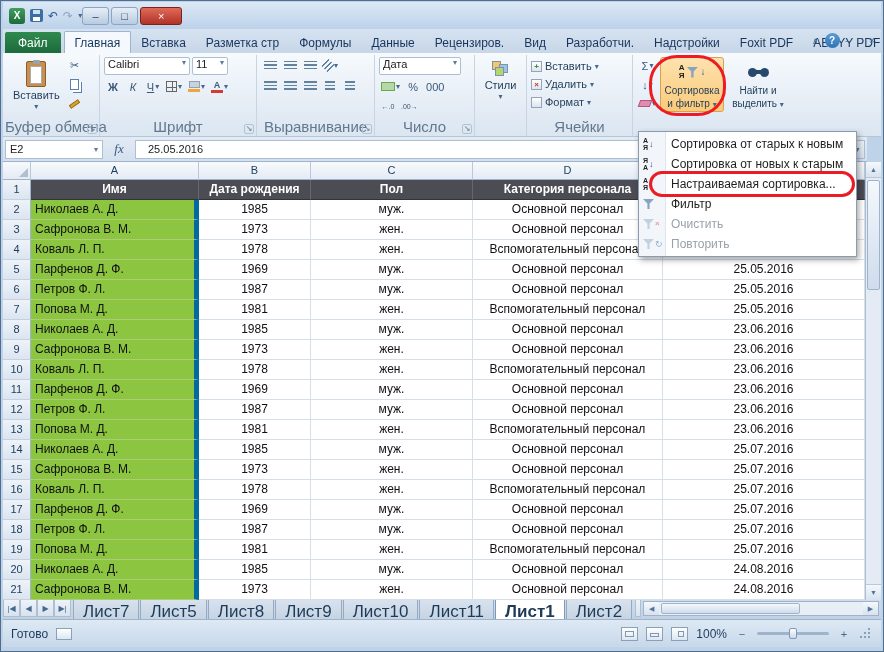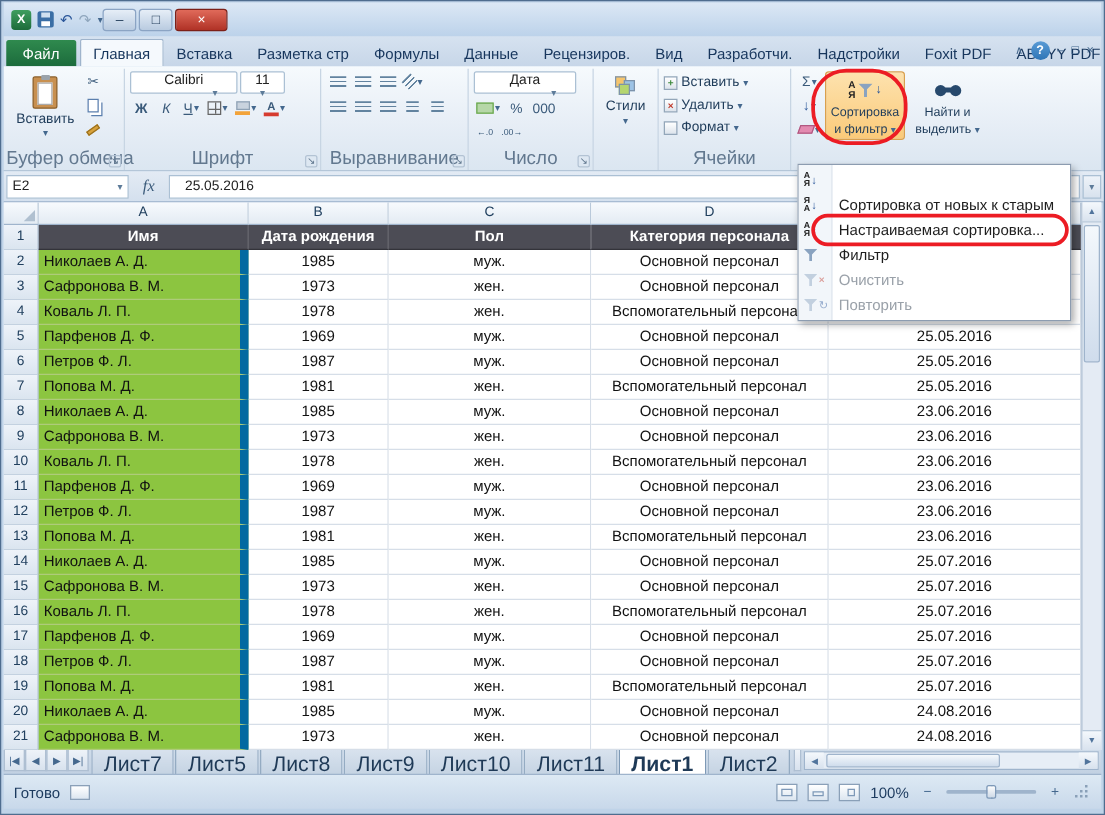--- a/index.html
+++ b/index.html
@@ -55,21 +55,21 @@
   .g-clip{width:95px;}
   .g-clip .body{display:flex;gap:2px;}
   .iclipboard{width:20px;height:26px;background:#c89050;border:1px solid #8a5f2a;border-radius:2px;position:relative;}
   .iclipboard::before{content:"";position:absolute;left:3px;top:4px;right:3px;bottom:2px;background:#fff;border:1px solid #aaa;}
   .iclipboard::after{content:"";position:absolute;left:6px;top:-2px;width:7px;height:4px;background:#9aa2aa;border-radius:1px;}
   .icopy{width:9px;height:11px;border:1px solid #5b7fae;background:#fff;box-shadow:2px 2px 0 #fff,3px 3px 0 #5b7fae;}
   .ibrush{width:11px;height:4px;background:#d9a23a;border:1px solid #9a711f;transform:rotate(-35deg);}
 
   .g-font{width:157px;}
   .combo{height:18px;background:#fff;border:1px solid #abc0d4;border-radius:2px;font-size:11px;
-    display:flex;align-items:center;padding:0 15px;color:#222;flex-direction:column;}
+    display:flex;padding:0 3px;color:#222;}
   .combo .cr{margin-left:auto;font-size:8px;color:#5d7b99;}
   .w84{width:86px;} .w34{width:36px;} .w80{width:82px;}
   .bB{font-weight:bold;} .bI{font-style:italic;} .bU{text-decoration:underline;}
   .igridbox{width:11px;height:11px;border:1px solid #666;position:relative;}
   .igridbox::before{content:"";position:absolute;left:50%;top:0;bottom:0;width:1px;background:#666;}
   .igridbox::after{content:"";position:absolute;top:50%;left:0;right:0;height:1px;background:#666;}
   .bar{display:block;width:12px;height:3px;margin-top:1px;}
   .bar.orange{background:#f2a33a;} .bar.red{background:#d63b2f;}
   .istack{display:flex;flex-direction:column;align-items:center;line-height:8px;}
   .ifillsq{width:11px;height:7px;background:#c9d3de;border:1px solid #8fa2b5;}
@@ -107,21 +107,21 @@
   .ibinoc{display:flex;align-items:center;height:22px;}
   .ibinoc i{width:9px;height:9px;border-radius:50%;background:#27496d;display:block;}
   .ibinoc i.mid{width:5px;height:4px;border-radius:0;margin:0 -1px;}
   .ieraser{width:12px;height:7px;background:#e38ab0;border:1px solid #b05880;transform:skewX(-20deg);}
 
   
   .ring{position:absolute;left:-12px;right:-3px;top:-3px;bottom:-5px;border:3px solid #ec1c24;border-radius:28px;z-index:70;pointer-events:none;}
   .ring2{position:absolute;left:10px;right:1px;top:-3px;bottom:-3px;border:3px solid #ec1c24;border-radius:14px;z-index:70;pointer-events:none;}
 
   
-  .formulabar{position:absolute;left:2px;right:0;top:136px;height:25px;display:flex;align-items:center;
+  .formulabar{position:absolute;left:2px;right:16px;top:136px;height:25px;display:flex;align-items:center;
     background:linear-gradient(#e3ebf4,#d4e0ee);border-bottom:1px solid #9fb4cc;padding:2px 2px;gap:2px;}
   .namebox{width:98px;height:19px;background:#fff;border:1px solid #abc0d4;display:flex;align-items:center;
     font-size:11px;padding:0 4px;color:#222;}
   .namebox .cr{margin-left:auto;font-size:8px;color:#5d7b99;}
   .fxbtn{width:28px;height:19px;display:flex;align-items:center;justify-content:center;
     font-family:"Liberation Serif",serif;font-style:italic;font-size:13px;color:#3a5a7a;}
   .ffield{flex:1;height:19px;background:#fff;border:1px solid #abc0d4;font-size:11px;color:#222;
     display:flex;align-items:center;padding-left:12px;}
   .fbexp{width:15px;height:19px;display:flex;align-items:center;justify-content:center;font-size:8px;color:#5d7b99;
     background:linear-gradient(#eef3f9,#d8e2ee);border:1px solid #abc0d4;}
@@ -133,21 +133,21 @@
   .ch{background:linear-gradient(#f7fafd,#e3ebf3);border-right:1px solid #b9c9da;border-bottom:1px solid #9fb4cc;
     text-align:center;font-size:11px;color:#21405f;line-height:17px;}
   .corner{width:28px;position:relative;}
   .corner::after{content:"";position:absolute;right:2px;bottom:2px;border-left:9px solid transparent;border-bottom:9px solid #b0c0d0;}
   .grow{display:flex;height:20px;}
   .gut{width:28px;background:linear-gradient(#eef3f9,#dbe5f0);border-right:1px solid #9fb4cc;border-bottom:1px solid #c3d1e0;
     text-align:center;font-size:11px;color:#21405f;line-height:19px;}
   .cell{border-right:1px solid #d6dee8;border-bottom:1px solid #d6dee8;font-size:12px;line-height:19px;
     white-space:nowrap;overflow:hidden;background:#fff;color:#111;text-align:center;}
   .wA{width:168px;} .wB{width:112px;} .wC{width:162px;} .wD{width:190px;} .wE{flex:1;}
-  .ca{background:#8cc540;text-align:left;padding-left:4px;border-bottom:1px solid #aecb7a;border-right:7px solid #0369a1;}
+  .ca{background:#8cc540;text-align:left;padding-left:4px;border-bottom:1px solid #aecb7a;border-right:5px solid #0369a1;}
   .hrow .cell{background:#4c4c55;color:#fff;font-weight:bold;text-align:center;
     border-right:1px solid #66666e;border-bottom:1px solid #33333a;padding-left:0;}
   .vscroll{position:absolute;right:0;top:0;bottom:0;width:16px;background:#e4ebf4;border-left:1px solid #aebfd2;}
   .varr{height:16px;display:flex;align-items:center;justify-content:center;font-size:7px;color:#51749c;
     background:linear-gradient(#f4f8fc,#d8e2ee);border-bottom:1px solid #b9c9da;}
   .varr.bottom{position:absolute;bottom:0;left:0;right:0;border-top:1px solid #b9c9da;border-bottom:none;}
   .vthumb{position:absolute;left:1px;right:1px;top:18px;height:110px;background:linear-gradient(#f4f8fc,#cfdcec);
     border:1px solid #9fb4cc;border-radius:2px;}
 
   
@@ -683,20 +683,21 @@
     <span class="zbtn">+</span>
     <span class="grip"></span>
   </div>
 
   <div class="menu">
     <div class="mitem">
       <span class="micon">
           <span class="msl">А<br>Я</span>
           <span class="msa">↓</span>
         </span>
+      <span>Сортировка от старых к новым</span>
     </div>
     <div class="mitem">
       <span class="micon">
           <span class="msl">Я<br>А</span>
           <span class="msa">↓</span>
         </span>
       <span>Сортировка от новых к старым</span>
     </div>
     <div class="mitem">
       <span class="ring2"></span>

